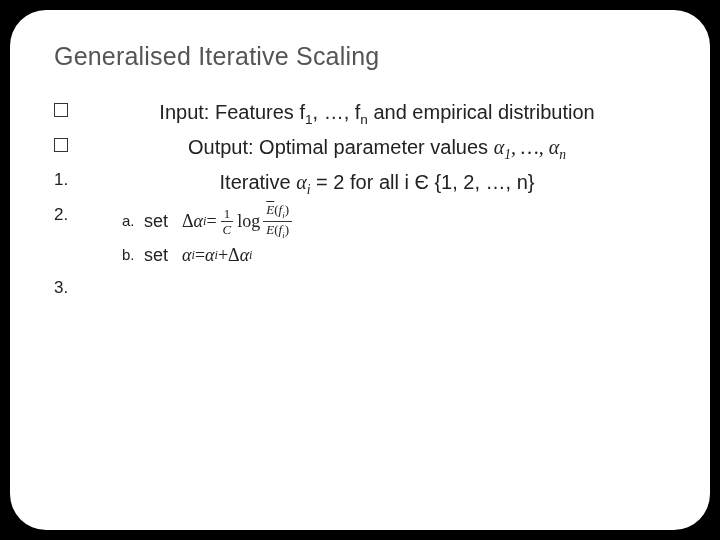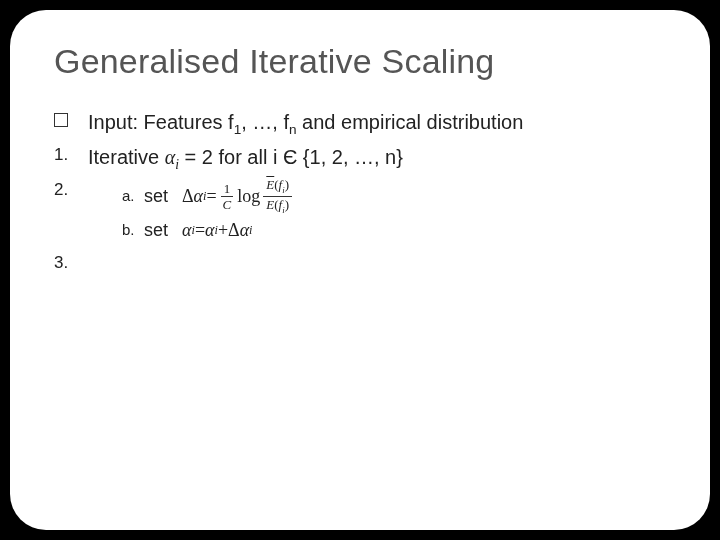--- a/index.html
+++ b/index.html
@@ -6,34 +6,35 @@
   html, body { width: 720px; height: 540px; background: #000; font-family: Arial, Helvetica, sans-serif; }
   .slide {
     position: absolute;
     top: 10px; left: 10px;
     width: 700px; height: 520px;
     background: #fff;
     border-radius: 36px;
     padding: 32px 44px 28px 44px;
   }
   .title {
-    font-size: 34px;
+    font-size: 25px;
     color: #555;
     font-weight: 400;
     margin-bottom: 26px;
     letter-spacing: 0.2px;
   }
   .list { list-style: none; }
   .list > li {
     font-size: 20px;
     color: #222;
     line-height: 1.55;
     position: relative;
     padding-left: 34px;
     margin-bottom: 2px;
+    text-align: center;
   }
   .bullet-square::before {
     content: "";
     position: absolute;
     left: 0; top: 6px;
     width: 12px; height: 12px;
     border: 1.5px solid #333;
     background: transparent;
   }
   .bullet-num .marker {
@@ -72,20 +73,23 @@
 </head>
 <body>
 
 <div class="slide">
   <h1 class="title">Generalised Iterative Scaling</h1>
 
   <ul class="list">
     <li class="bullet-square">
       <span>Input: Features f</span><sub>1</sub><span>, …, f</span><sub>n</sub><span> and empirical distribution</span>
     </li>
+    <li class="bullet-square">
+      <span>Output: Optimal parameter values </span><span class="alpha">α</span><sub class="alpha">1</sub><span class="alpha">, …, </span><span class="alpha">α</span><sub class="alpha">n</sub>
+    </li>
     <li class="bullet-num">
       <span class="marker">1.</span>
       <span>Iterative </span><span class="alpha">α</span><sub class="alpha">i</sub><span> = 2 for all i </span><span>Є</span><span> {1, 2, …, n}</span>
     </li>
     <li class="bullet-num">
       <span class="marker">2.</span>
       <ul class="sublist">
         <li>
           <span class="smarker">a.</span>
           <span>set</span>

